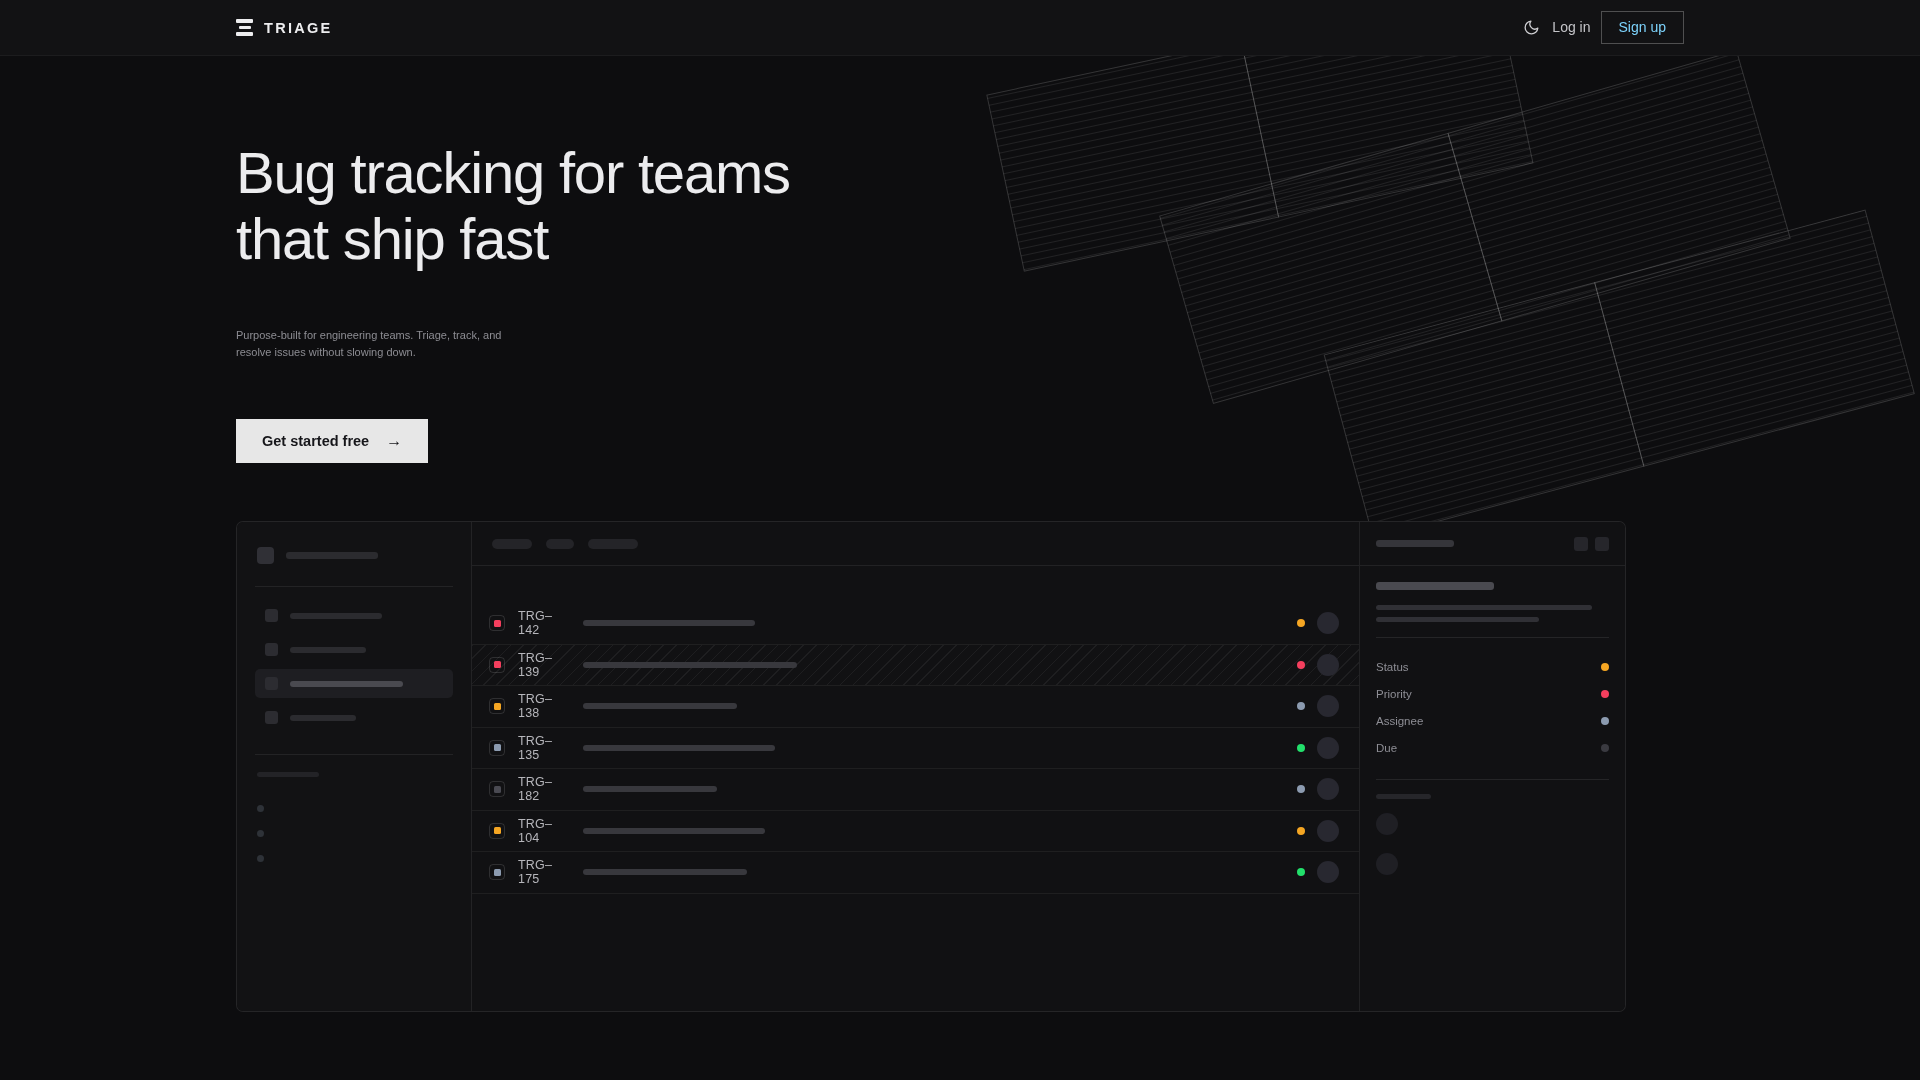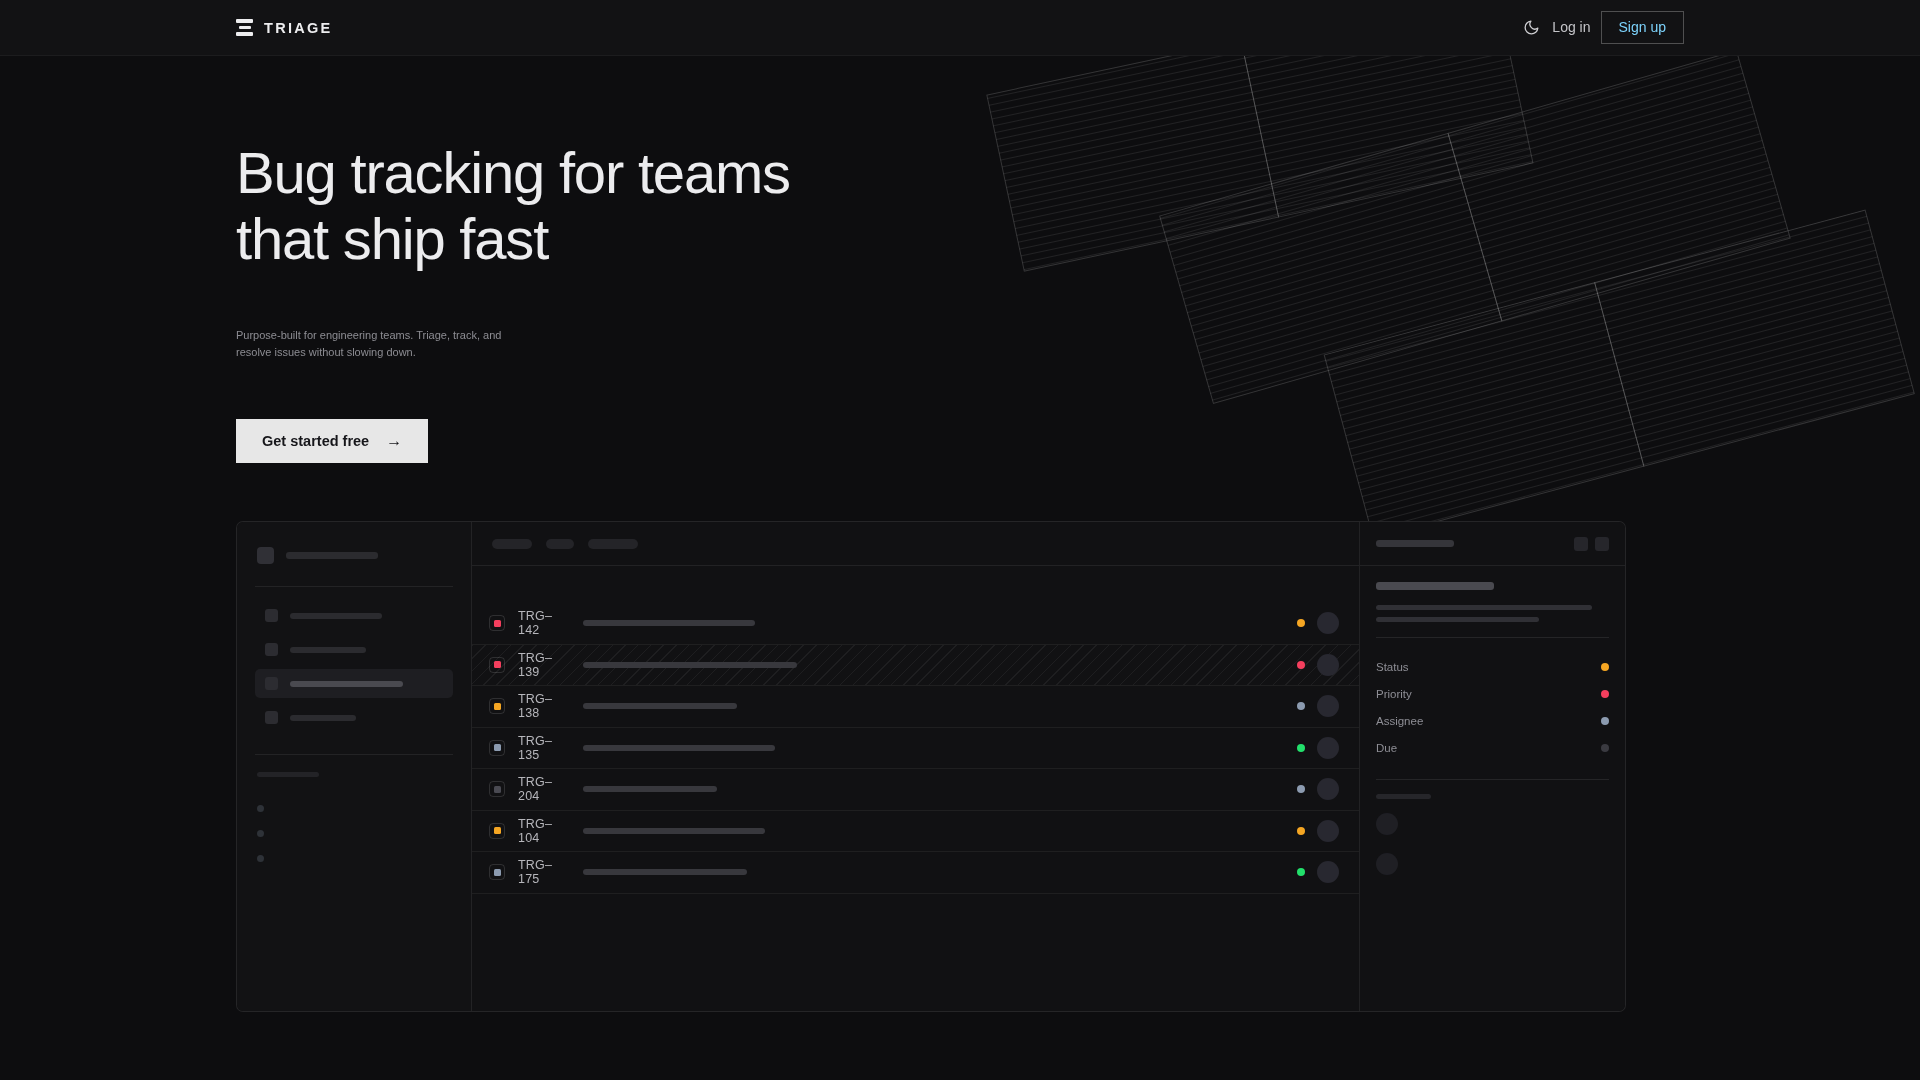--- a/index.html
+++ b/index.html
@@ -300,21 +300,21 @@
           <span class="row-title" style="width:192px"></span>
           <span class="row-end">
             <span class="status-dot" style="background:#22e06b"></span>
             <span class="avatar-ph"></span>
           </span>
         </div>
         <div class="row">
           <span class="pri-chip">
             <i style="background:#4a4a52"></i>
           </span>
-          <span class="row-id">TRG–204</span>
+          <span class="row-id">TRG–182</span>
           <span class="row-title" style="width:134px"></span>
           <span class="row-end">
             <span class="status-dot" style="background:#8c9bb0"></span>
             <span class="avatar-ph"></span>
           </span>
         </div>
         <div class="row">
           <span class="pri-chip">
             <i style="background:#f5a623"></i>
           </span>

